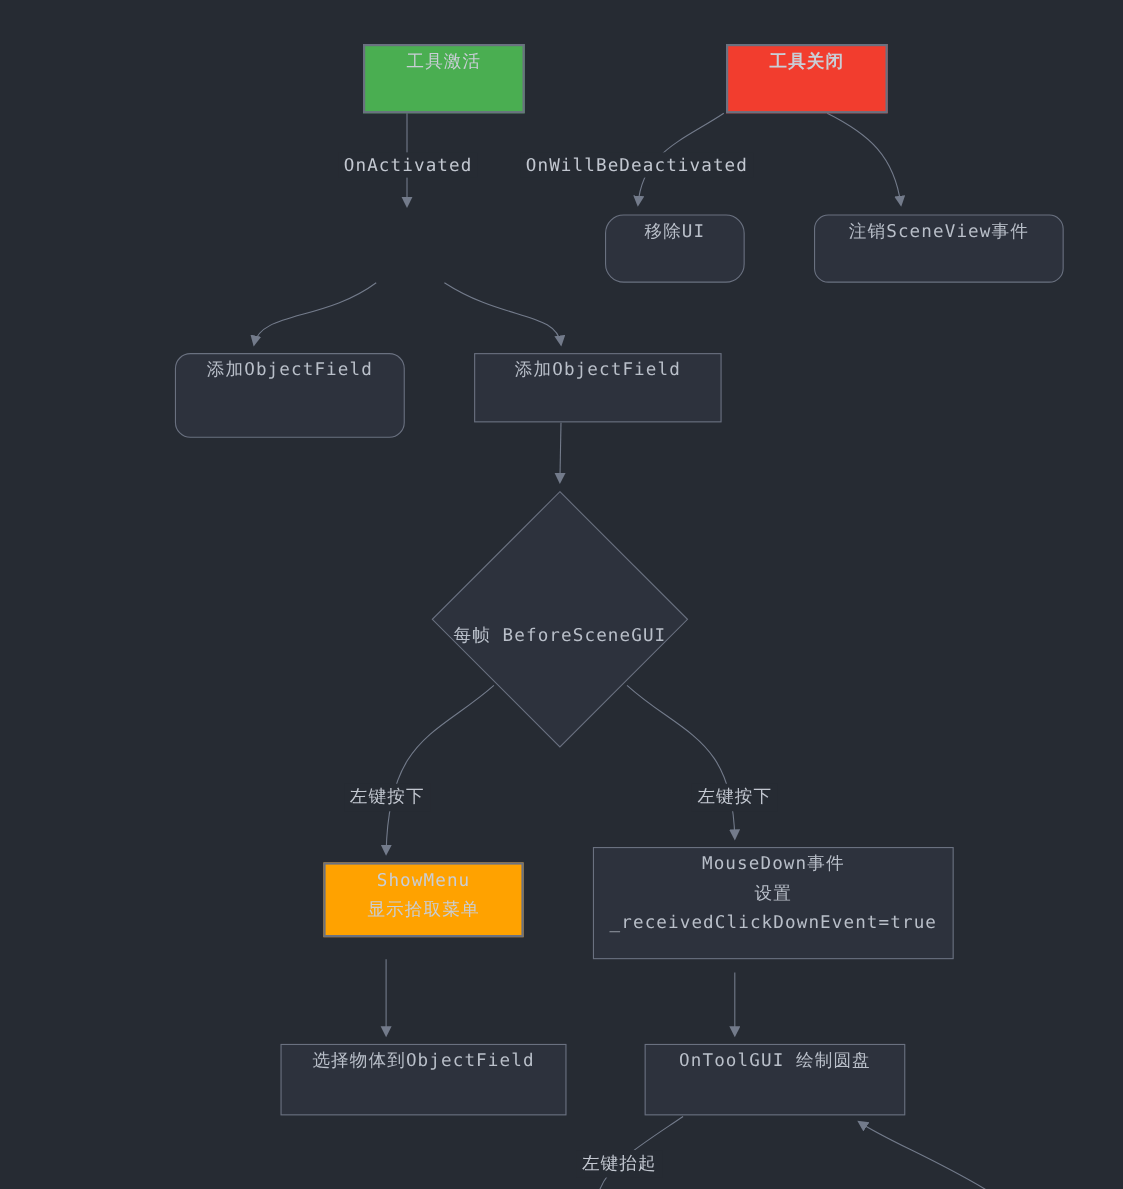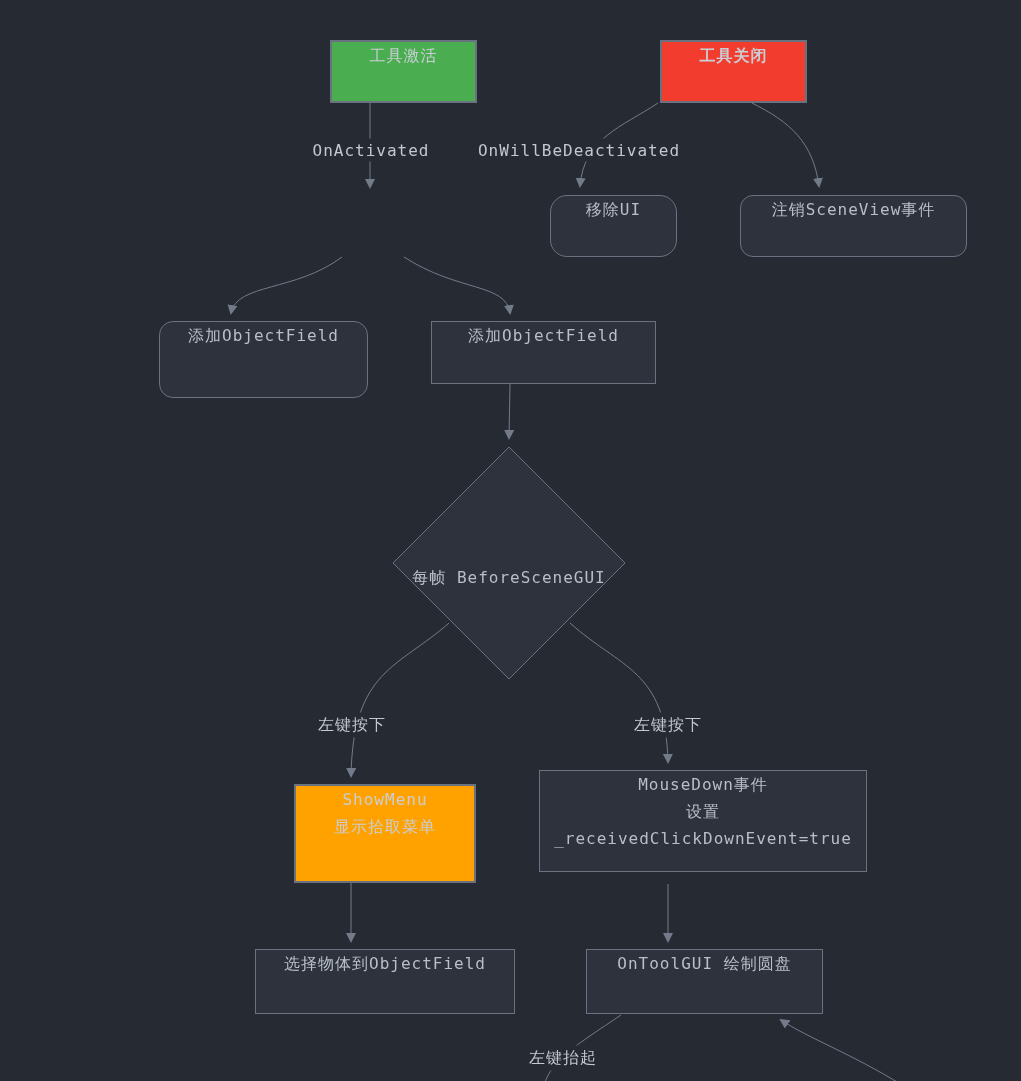--- a/index.html
+++ b/index.html
@@ -108,21 +108,21 @@
   <div class="node" style="left:125px; top:321px; width:209px; height:77px;border-radius:14px;">
     <span>添加ObjectField</span>
   </div>
 
   <div class="node" style="left:397px; top:321px; width:225px; height:63px;">
     <span>添加ObjectField</span>
   </div>
 
   <div class="diamond-label" style="left:399px; top:552px; width:220px;margin-top:16px;">每帧 BeforeSceneGUI</div>
 
-  <div class="node orange" style="left:260px; top:784px; width:182px; height:99px;">
+  <div class="node orange" style="left:260px; top:784px; width:182px; height:68px;">
     <span>ShowMenu</span>
     <span>显示拾取菜单</span>
   </div>
 
   <div class="node" style="left:505px; top:770px; width:328px; height:102px;">
     <span>MouseDown事件</span>
     <span>设置</span>
     <span>_receivedClickDownEvent=true</span>
   </div>
 

